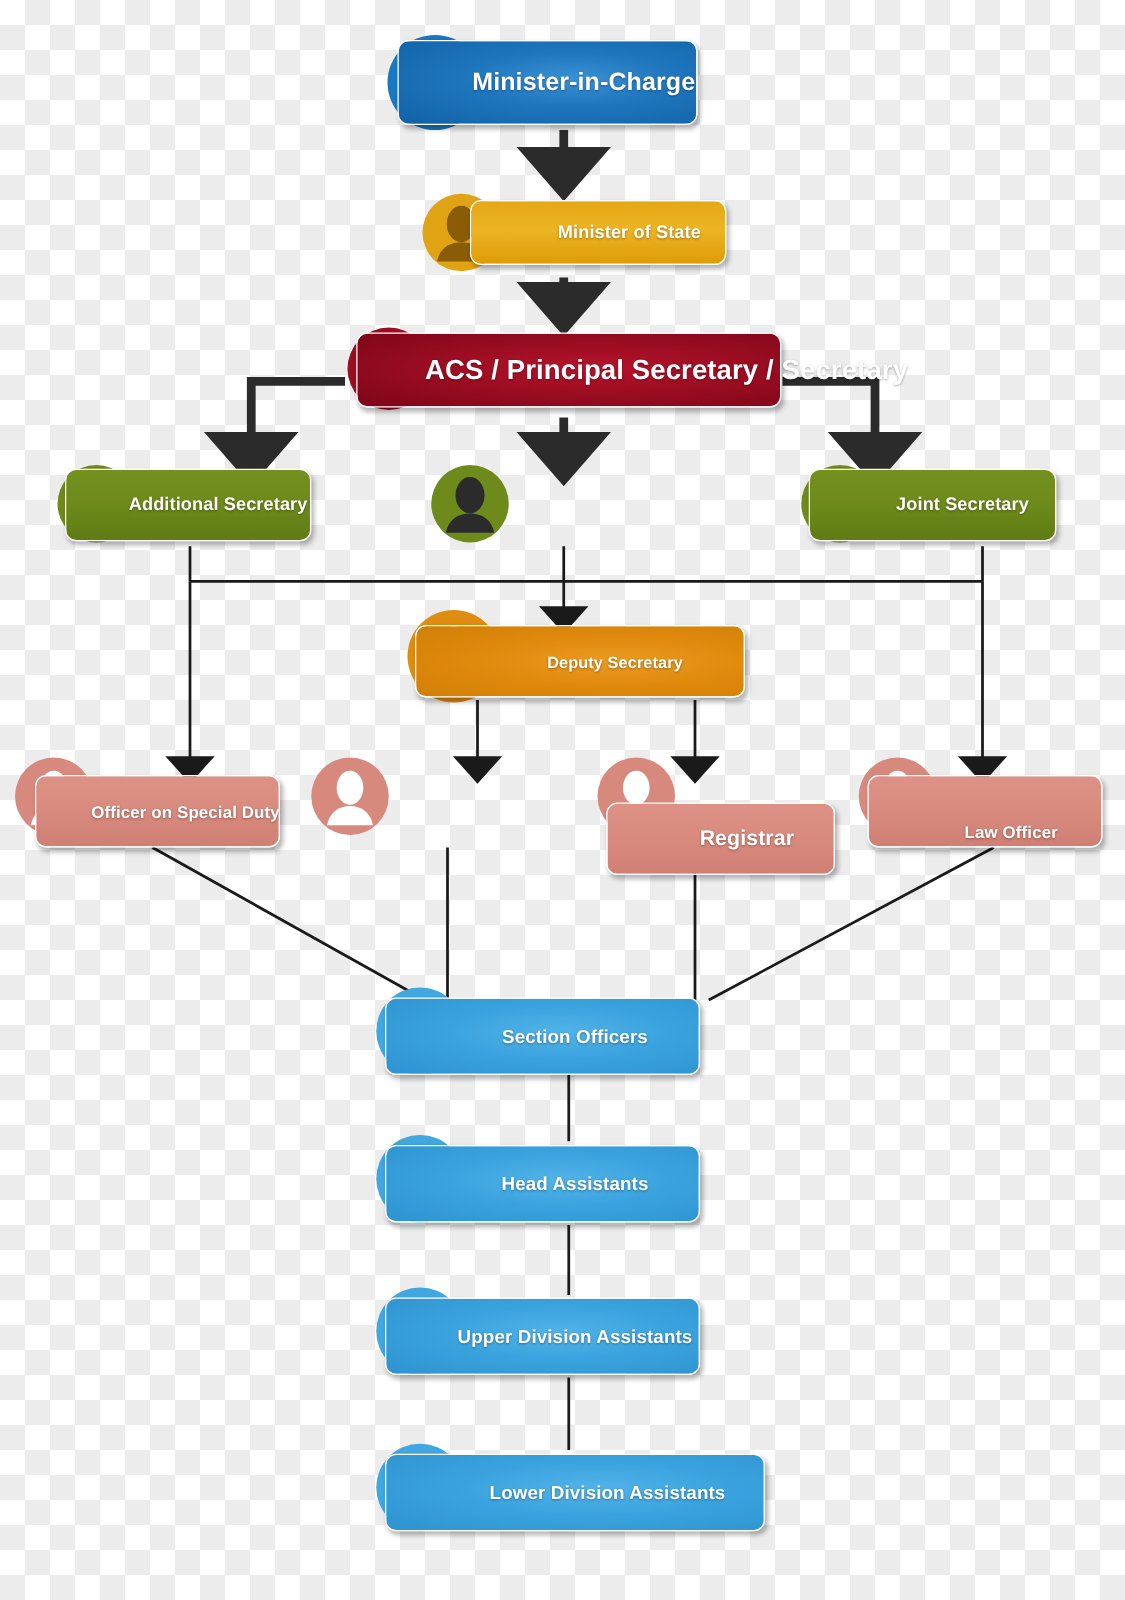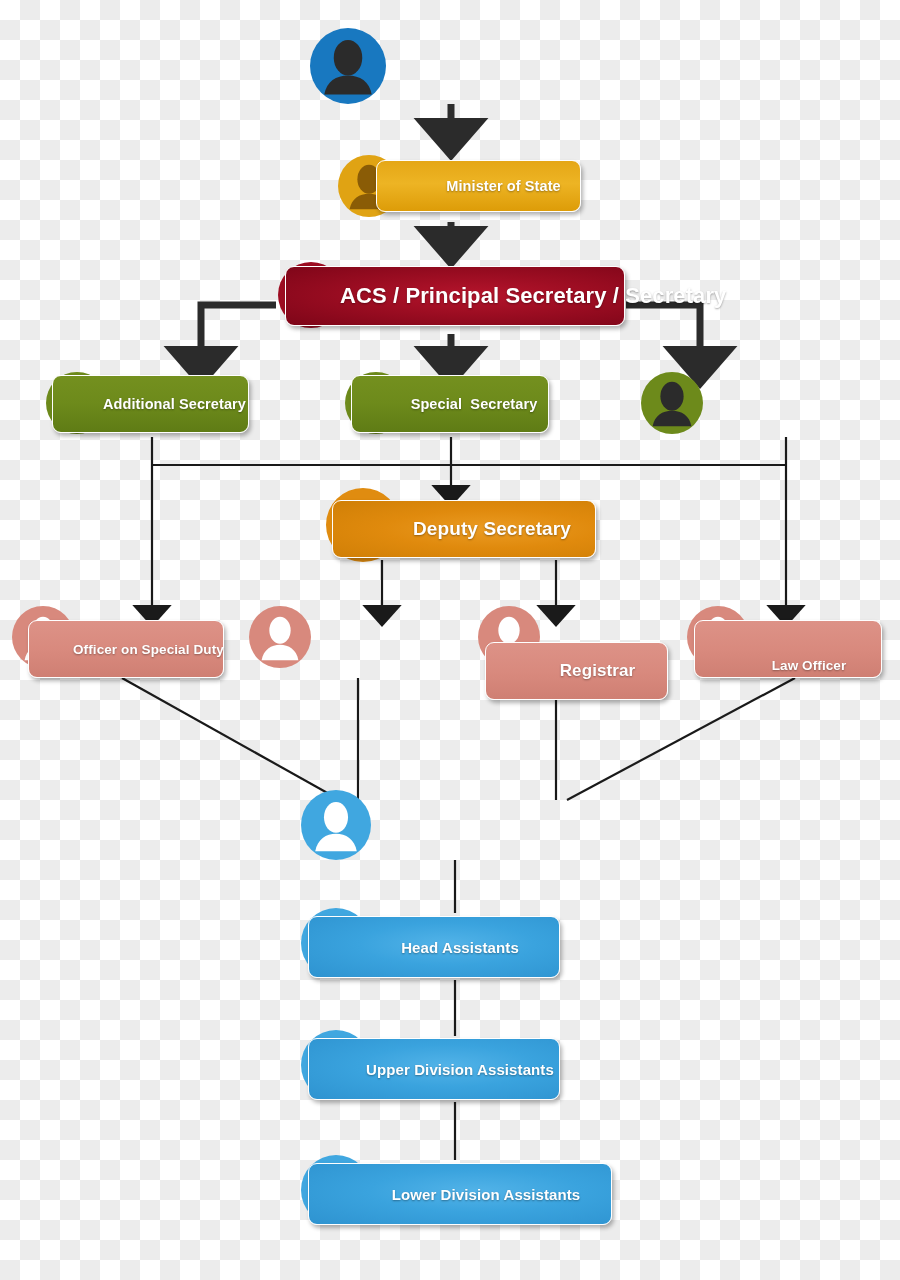--- a/index.html
+++ b/index.html
@@ -161,20 +161,23 @@
   </svg>
 
   <span class="badge b-blue-dark" style="left:310px; top:28px; width:76px; height:76px;">
     <svg viewBox="0 0 64 64" aria-hidden="true">
       <g fill="#2b2b2b">
           <ellipse cx="32" cy="25" rx="12" ry="15"></ellipse>
       <path d="M12 56c2-11 10-16 20-16s18 5 20 16z"></path>
         </g>
     </svg>
   </span>
+  <div class="node t-blue-dark" style="left:318px; top:32px; width:240px; height:68px;">
+    <span class="label" style="font-size:20px; padding-left:58px;">Minister-in-Charge</span>
+  </div>
 
   <span class="badge b-gold" style="left:338px; top:155px; width:62px; height:62px;">
     <svg viewBox="0 0 64 64" aria-hidden="true">
       <g fill="#8a5c06">
           <ellipse cx="32" cy="25" rx="12" ry="15"></ellipse>
       <path d="M12 56c2-11 10-16 20-16s18 5 20 16z"></path>
         </g>
     </svg>
   </span>
   <div class="node t-gold" style="left:345px; top:160px; width:205px; height:52px;">
@@ -206,43 +209,43 @@
   </div>
 
   <span class="badge b-olive" style="left:345px; top:372px; width:62px; height:62px;">
     <svg viewBox="0 0 64 64" aria-hidden="true">
       <g fill="#2b2b2b">
           <ellipse cx="32" cy="25" rx="12" ry="15"></ellipse>
       <path d="M12 56c2-11 10-16 20-16s18 5 20 16z"></path>
         </g>
     </svg>
   </span>
-  <div class="node t-olive" style="left:351px; top:375px; width:198px; height:58px;">
-    <span class="label" style="font-size:14.5px; padding-left:48px;">Special  Secretary</span>
-  </div>
 
   <span class="badge b-olive" style="left:641px; top:372px; width:62px; height:62px;">
     <svg viewBox="0 0 64 64" aria-hidden="true">
       <g fill="#2b2b2b">
           <ellipse cx="32" cy="25" rx="12" ry="15"></ellipse>
       <path d="M12 56c2-11 10-16 20-16s18 5 20 16z"></path>
         </g>
     </svg>
   </span>
+  <div class="node t-olive" style="left:647px; top:375px; width:198px; height:58px;">
+    <span class="label" style="font-size:14.5px; padding-left:48px;">Joint Secretary</span>
+  </div>
 
   <span class="badge b-orange" style="left:326px; top:488px; width:74px; height:74px;">
     <svg viewBox="0 0 64 64" aria-hidden="true">
       <g fill="#ffffff">
           <ellipse cx="32" cy="25" rx="11" ry="14"></ellipse>
       <path d="M13 56c2-11 10-16 19-16s17 5 19 16z"></path>
         </g>
     </svg>
   </span>
   <div class="node t-orange" style="left:332px; top:500px; width:264px; height:58px;">
-    <span class="label" style="font-size:19px; padding-left:56px;">Deputy Secretary</span>
+    <span class="label" style="font-size:13px; padding-left:56px;">Deputy Secretary</span>
   </div>
 
   <span class="badge b-salmon" style="left:12px; top:606px; width:62px; height:62px;">
     <svg viewBox="0 0 64 64" aria-hidden="true">
       <g fill="#ffffff">
           <ellipse cx="32" cy="25" rx="11" ry="14"></ellipse>
       <path d="M13 56c2-11 10-16 19-16s17 5 19 16z"></path>
         </g>
     </svg>
   </span>
@@ -284,20 +287,23 @@
   </div>
 
   <span class="badge b-blue-light" style="left:301px; top:790px; width:70px; height:70px;">
     <svg viewBox="0 0 64 64" aria-hidden="true">
       <g fill="#ffffff">
           <ellipse cx="32" cy="25" rx="11" ry="14"></ellipse>
       <path d="M13 56c2-11 10-16 19-16s17 5 19 16z"></path>
         </g>
     </svg>
   </span>
+  <div class="node t-blue-light" style="left:308px; top:798px; width:252px; height:62px;">
+    <span class="label" style="font-size:15px; padding-left:52px;">Section Officers</span>
+  </div>
 
   <span class="badge b-blue-light" style="left:301px; top:908px; width:70px; height:70px;">
     <svg viewBox="0 0 64 64" aria-hidden="true">
       <g fill="#ffffff">
           <ellipse cx="32" cy="25" rx="11" ry="14"></ellipse>
       <path d="M13 56c2-11 10-16 19-16s17 5 19 16z"></path>
         </g>
     </svg>
   </span>
   <div class="node t-blue-light" style="left:308px; top:916px; width:252px; height:62px;">

